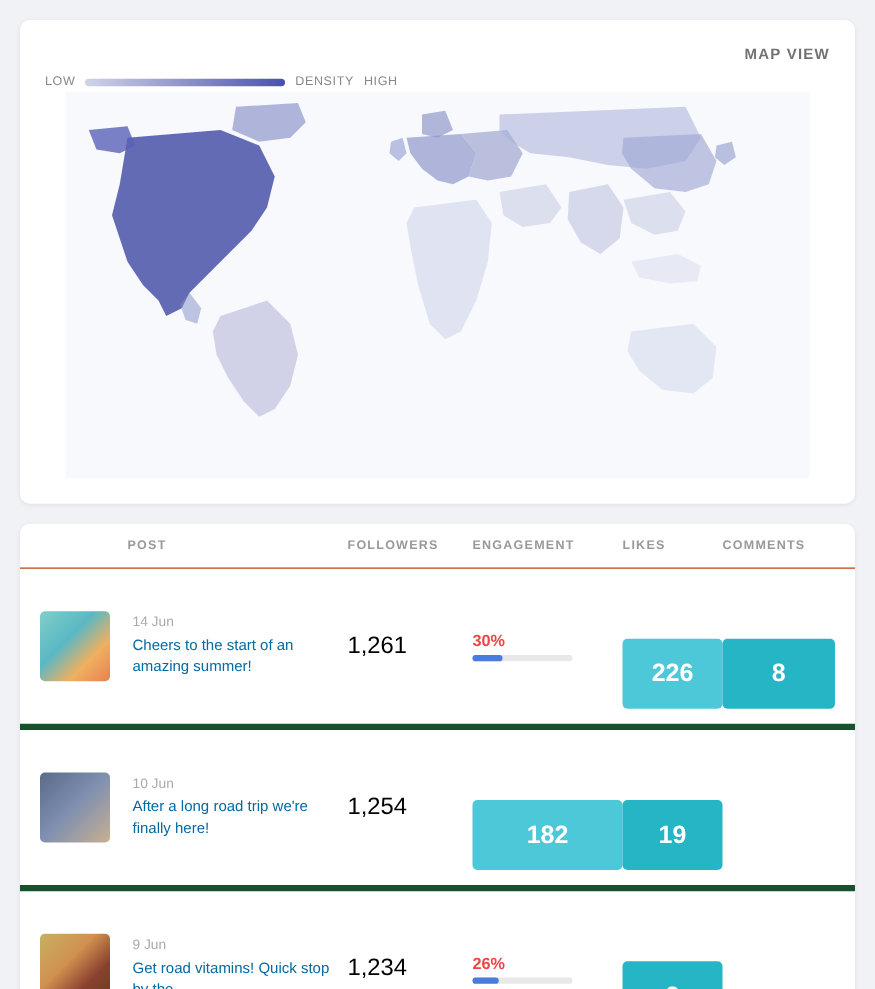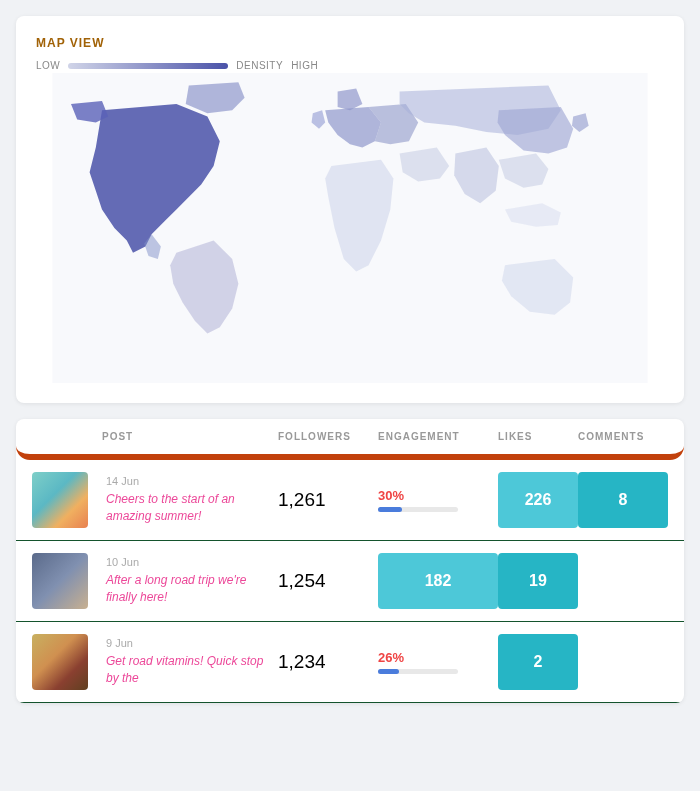--- a/index.html
+++ b/index.html
@@ -15,22 +15,23 @@
       background: #fff;
       border-radius: 8px;
       padding: 20px;
       margin-bottom: 16px;
       box-shadow: 0 1px 4px rgba(0,0,0,0.08);
     }
     .map-title {
       font-size: 12px;
       font-weight: 700;
       letter-spacing: 1px;
-      color: #a16207;
+      color: #737373;
       margin-bottom: 10px;
+      text-align: right;
     }
     .density-bar-row {
       display: flex;
       align-items: center;
       gap: 8px;
       margin-bottom: 2px;
     }
     .density-label {
       font-size: 10px;
       color: #888;
@@ -58,35 +59,34 @@
       background: #fff;
       border-radius: 8px;
       padding: 0;
       box-shadow: 0 1px 4px rgba(0,0,0,0.08);
       overflow: hidden;
     }
     .table-header {
       display: grid;
       grid-template-columns: 70px 1fr 100px 120px 80px 90px;
       padding: 12px 16px;
-      border-bottom: 6px solid #c2410c;
-      border-radius: 14px;
+      border-bottom: 1px solid #c2410c;
     }
     .table-header-cell {
       font-size: 10px;
       font-weight: 700;
       letter-spacing: 1px;
       color: #999;
       text-transform: uppercase;
     }
     .table-row {
       display: grid;
       grid-template-columns: 70px 1fr 100px 120px 80px 90px;
       padding: 12px 16px;
-      border-bottom: 1px solid #14532d;
+      border-bottom: 5px solid #14532d;
       align-items: center;
     }
     .post-thumb {
       width: 56px;
       height: 56px;
       border-radius: 4px;
       overflow: hidden;
       flex-shrink: 0;
     }
     .post-info {
@@ -95,23 +95,22 @@
       justify-content: center;
       padding-left: 4px;
     }
     .post-date {
       font-size: 11px;
       color: #aaa;
       margin-bottom: 4px;
     }
     .post-text {
       font-size: 12px;
-      color: #ec4899;
+      color: #0369a1;
       line-height: 1.4;
-      font-style: italic;
     }
     .followers-val {
       font-size: 19px;
       color: #000000;
     }
     .engagement-cell {
       display: flex;
       flex-direction: column;
       gap: 4px;
     }
@@ -128,25 +127,26 @@
     }
     .engagement-bar-fill {
       height: 5px;
       background: #4a7cdc;
       border-radius: 3px;
     }
     .likes-cell, .comments-cell {
       display: flex;
       align-items: center;
       justify-content: center;
-      font-size: 16px;
+      font-size: 20px;
       font-weight: 600;
       color: #fff;
       height: 56px;
       border-radius: 4px;
+      margin-top: 44px;
     }
     .likes-cell {
       background: #4dc8d8;
     }
     .comments-cell {
       background: #26b5c5;
     }
 
     
     .thumb-1 {

